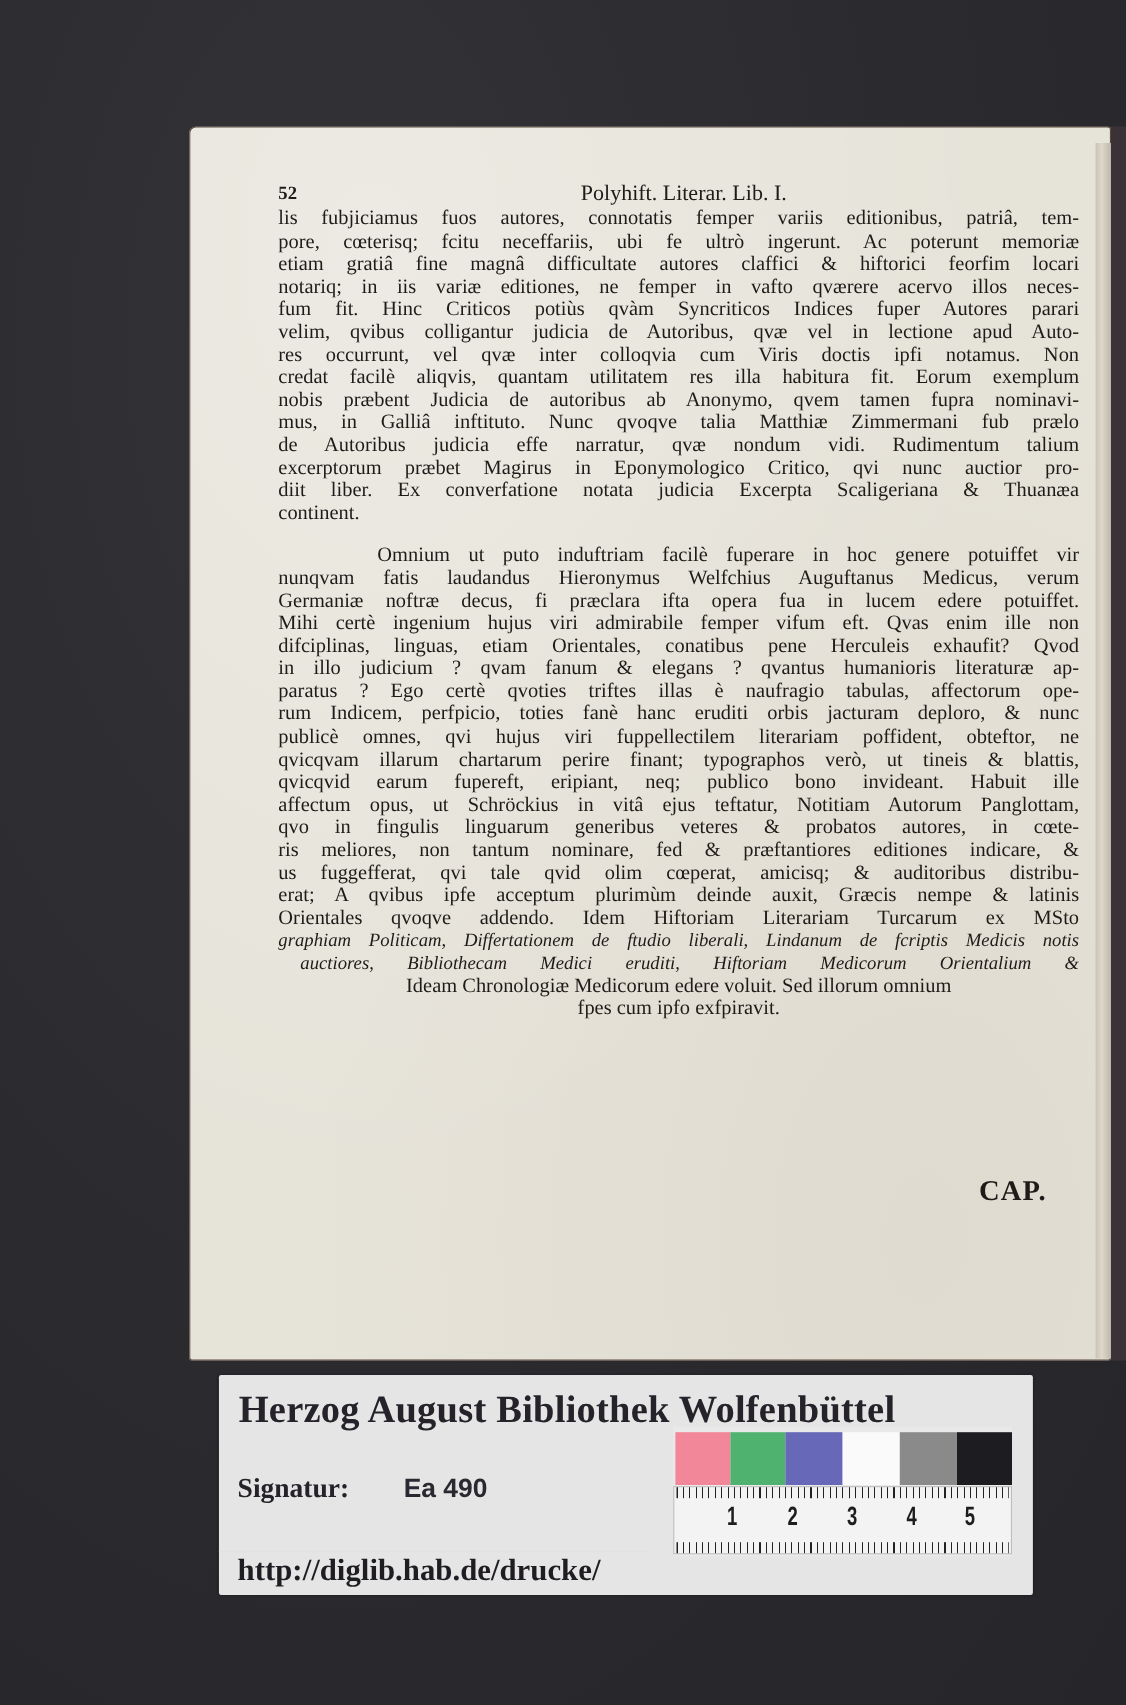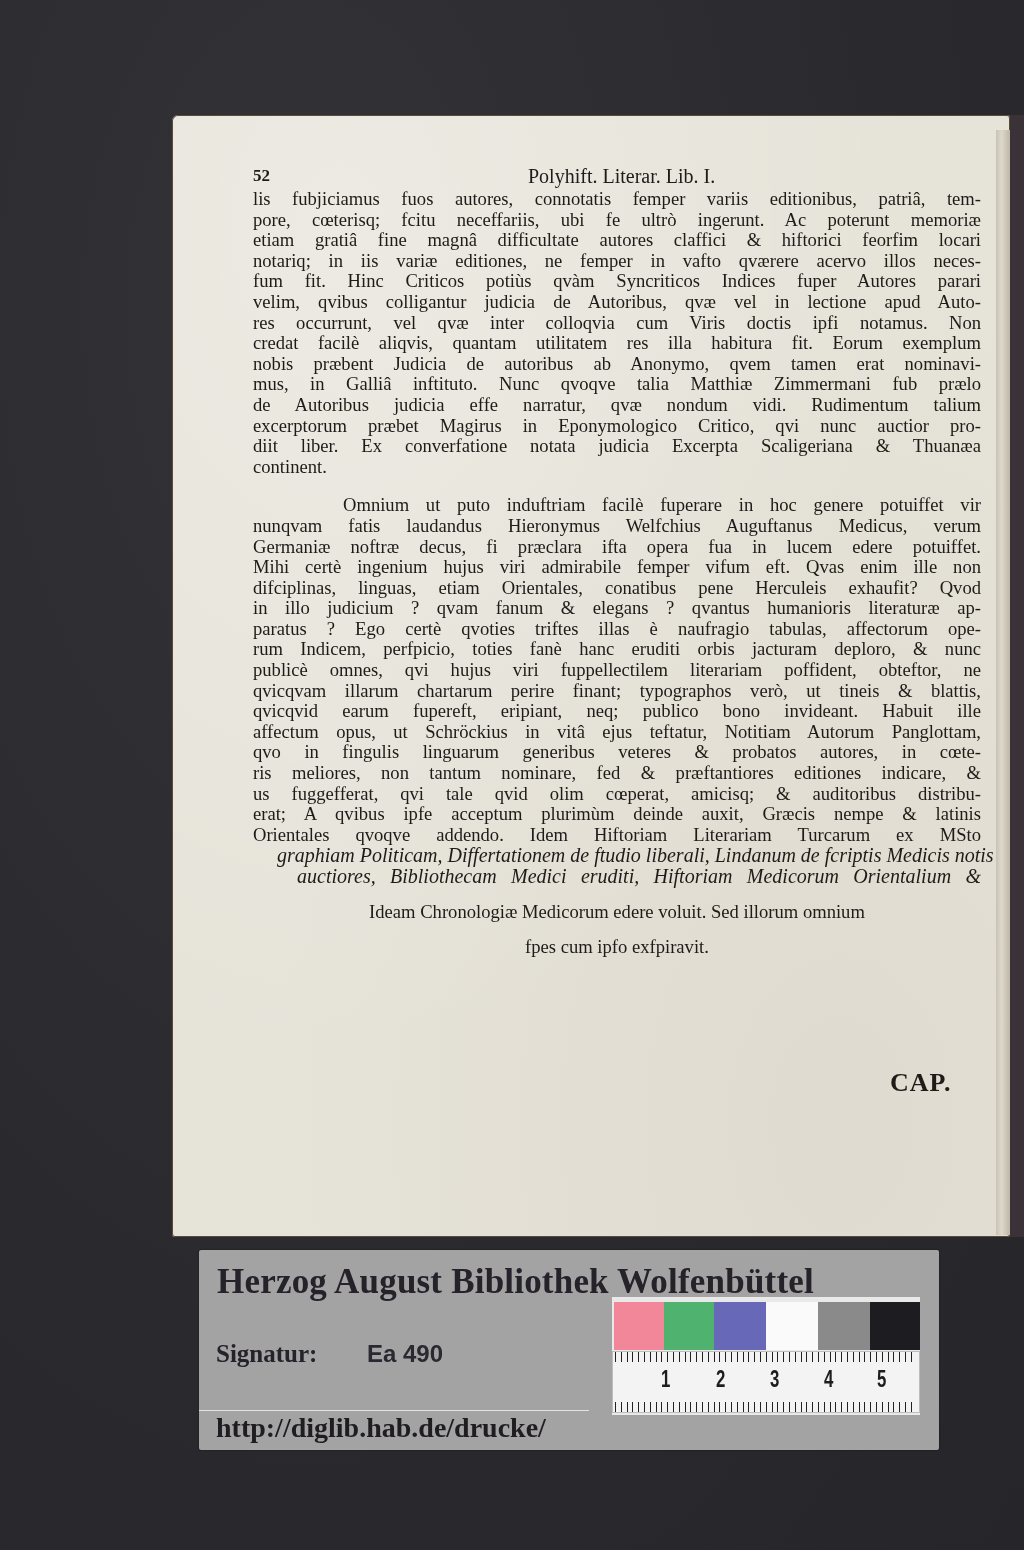--- a/index.html
+++ b/index.html
@@ -45,31 +45,31 @@
       position: absolute; left: 0; top: 0; font-size: 17px; font-weight: bold;
     }
     .head-title {
       position: absolute; left: 275px; top: 0; font-size: 20px;
     }
     .para { margin: 0; }
     .line { display: block; text-align-last: justify; white-space: nowrap; }
     .line.last { text-align-last: left; }
     .indent { padding-left: 90px; }
     .gap { height: 18px; }
-    .ital { font-style: italic; font-size: 20px; margin-left: 24px; }
-    .center-line { display: block; text-align: center; text-align-last: center; margin-top: 15px; }
+    .ital { font-style: italic; font-size: 17px; }
+    .center-line { display: block; text-align: center; text-align-last: center; }
     .catch {
       position: absolute; left: 890px; top: 1068px; font-size: 26px; font-weight: bold;
       color: #1e1b18; letter-spacing: 1px; text-align: center;
     }
 
     
     .label {
       position: absolute; left: 199px; top: 1250px; width: 740px; height: 200px;
-      background: #a3a3a3;
+      background: #e5e5e5;
       border-radius: 2px;
       box-shadow: 0 0 2px rgba(0,0,0,0.5);
     }
     .label-title {
       position: absolute; left: 18px; top: 12px;
       font-size: 35px; font-weight: bold; color: #25222a;
       letter-spacing: 0.2px; white-space: nowrap;
     }
     .sig-label {
       position: absolute; left: 17px; top: 90px; font-size: 25px; font-weight: bold; color: #25222a;
@@ -124,21 +124,21 @@
 
   <div class="para">
     <span class="line">lis fubjiciamus fuos autores, connotatis femper variis editionibus, patriâ, tem-</span>
     <span class="line">pore, cœterisq; fcitu neceffariis, ubi fe ultrò ingerunt.  Ac poterunt memoriæ</span>
     <span class="line">etiam gratiâ fine magnâ difficultate autores claffici &amp; hiftorici feorfim locari</span>
     <span class="line">notariq; in iis variæ editiones, ne femper in vafto qværere acervo illos neces-</span>
     <span class="line">fum fit.  Hinc Criticos potiùs qvàm Syncriticos Indices fuper Autores parari</span>
     <span class="line">velim, qvibus colligantur judicia de Autoribus, qvæ vel in lectione apud Auto-</span>
     <span class="line">res occurrunt, vel qvæ inter colloqvia cum Viris doctis ipfi notamus.  Non</span>
     <span class="line">credat facilè aliqvis, quantam utilitatem res illa habitura fit.  Eorum exemplum</span>
-    <span class="line">nobis præbent Judicia de autoribus ab Anonymo, qvem tamen erat nominavi-</span>
+    <span class="line">nobis præbent Judicia de autoribus ab Anonymo, qvem tamen fupra nominavi-</span>
     <span class="line">mus, in Galliâ inftituto.  Nunc qvoqve talia Matthiæ Zimmermani fub prælo</span>
     <span class="line">de Autoribus judicia effe narratur, qvæ nondum vidi.  Rudimentum talium</span>
     <span class="line">excerptorum præbet Magirus in Eponymologico Critico, qvi nunc auctior pro-</span>
     <span class="line">diit liber.  Ex converfatione notata judicia Excerpta Scaligeriana &amp; Thuanæa</span>
     <span class="line last">continent.</span>
   </div>
 
   <div class="gap"></div>
 
   <div class="para">

